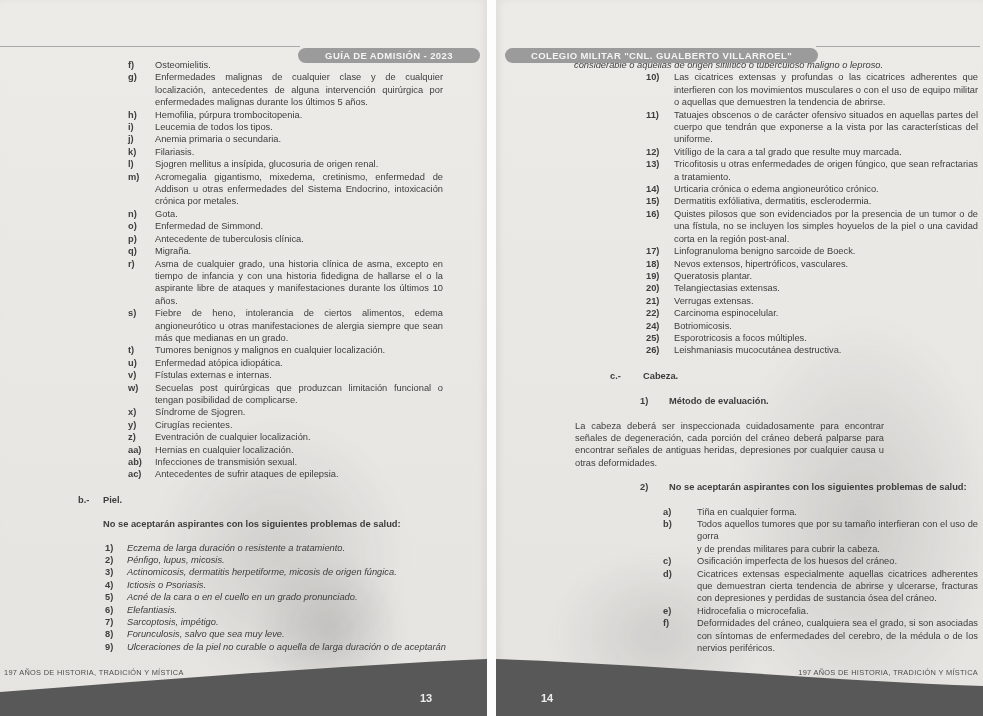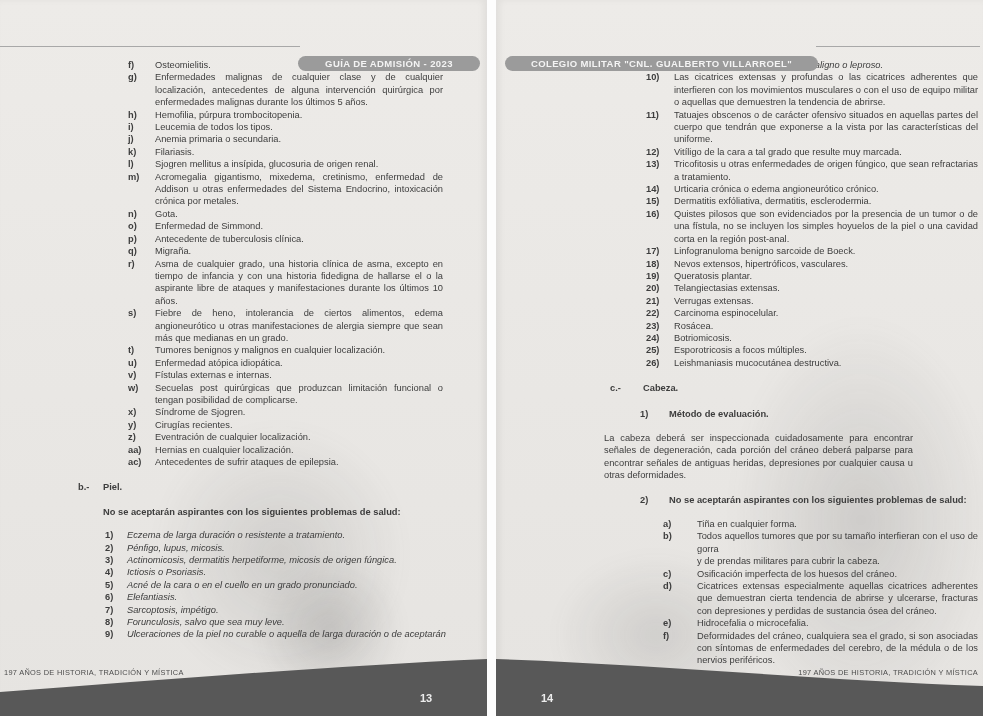--- a/index.html
+++ b/index.html
@@ -20,21 +20,21 @@
   .wm{position:absolute;z-index:0;filter:blur(7px);border-radius:50%;}
   .wm1{left:150px;top:420px;width:260px;height:270px;background:radial-gradient(ellipse,rgba(70,70,70,.14),rgba(0,0,0,0) 70%);}
   .wm2{left:255px;top:555px;width:150px;height:150px;background:radial-gradient(ellipse,rgba(45,45,45,.16),rgba(0,0,0,0) 70%);}
   .wm3{left:235px;top:320px;width:260px;height:400px;background:radial-gradient(ellipse,rgba(75,75,75,.16),rgba(0,0,0,0) 72%);}
   .wm4{left:55px;top:550px;width:210px;height:170px;background:radial-gradient(ellipse,rgba(60,60,60,.13),rgba(0,0,0,0) 70%);}
 
   .hdr-rule{position:absolute;top:46px;height:1px;background:var(--rule,#a8a8a8);z-index:1;}
   .rule-L{left:0;width:300px;}
   .rule-R{left:320px;width:164px;}
   .pill{
-    position:absolute;top:56px;height:15px;line-height:15px;z-index:2;
+    position:absolute;top:48px;height:15px;line-height:15px;z-index:2;
     background:var(--pill,#9b9b9b);border-radius:8px;
     color:var(--pill-text,#f4f4f4);font-size:9.5px;font-weight:bold;
     text-align:center;letter-spacing:.4px;white-space:nowrap;
   }
   .pill-L{left:298px;width:182px;}
   .pill-R{left:9px;width:313px;}
 
   .content{position:absolute;top:59px;left:0;right:0;z-index:1;font-size:9.3px;line-height:12.4px;}
   .li{position:relative;text-align:justify;}
   .lbl{position:absolute;left:0;top:0;font-weight:bold;}
@@ -47,21 +47,21 @@
   .L-numbered .li{padding-left:22px;}
   .section{position:relative;font-weight:bold;}
   .section-L{margin-left:78px;padding-left:25px;}
   .section-R{margin-left:114px;padding-left:33px;}
   .intro-L{margin-left:103px;width:345px;font-weight:bold;}
   .R-cont{margin-left:78px;width:312px;font-style:italic;}
   .R-numbered{margin-left:142px;width:340px;}
   .R-numbered .li{padding-left:28px;margin-left:8px;}
   .R-sub{margin-left:144px;width:338px;position:relative;padding-left:29px;font-weight:bold;}
   .R-sub .lbl{left:0;}
-  .R-body{margin-left:108px;width:309px;text-align:justify;}
+  .R-body{margin-left:79px;width:309px;text-align:justify;}
   .R-lettered{margin-left:167px;width:315px;}
   .R-lettered .li{padding-left:34px;}
   .mt13{margin-top:13px;} .mt12{margin-top:12px;} .mt11{margin-top:11px;}
 
   .band{position:absolute;bottom:0;left:0;width:487px;height:60px;z-index:2;}
   .motto{
     position:absolute;top:668px;z-index:3;font-size:7.4px;letter-spacing:.3px;
     color:var(--footer-text,#4c4c4c);white-space:nowrap;
   }
   .motto-L{left:4px;}
@@ -168,20 +168,23 @@
         </div>
 
         <div class="li">
           <span class="lbl">z)</span><span class="txt">Eventración de cualquier localización.</span>
         </div>
 
         <div class="li">
           <span class="lbl">aa)</span><span class="txt">Hernias en cualquier localización.</span>
         </div>
 
+        <div class="li">
+          <span class="lbl">ab)</span><span class="txt">Infecciones de transmisión sexual.</span>
+        </div>
 
         <div class="li">
           <span class="lbl">ac)</span><span class="txt">Antecedentes de sufrir ataques de epilepsia.</span>
         </div>
       </div>
 
     <div class="section section-L mt13">
       <span class="lbl">b.-</span><span>Piel.</span>
     </div>
 
@@ -293,23 +296,20 @@
         </div>
 
         <div class="li">
           <span class="lbl">21)</span><span class="txt">Verrugas extensas.</span>
         </div>
 
         <div class="li">
           <span class="lbl">22)</span><span class="txt">Carcinoma espinocelular.</span>
         </div>
 
-        <div class="li">
-          <span class="lbl">23)</span><span class="txt">Rosácea.</span>
-        </div>
 
         <div class="li">
           <span class="lbl">24)</span><span class="txt">Botriomicosis.</span>
         </div>
 
         <div class="li">
           <span class="lbl">25)</span><span class="txt">Esporotricosis a focos múltiples.</span>
         </div>
 
         <div class="li">

